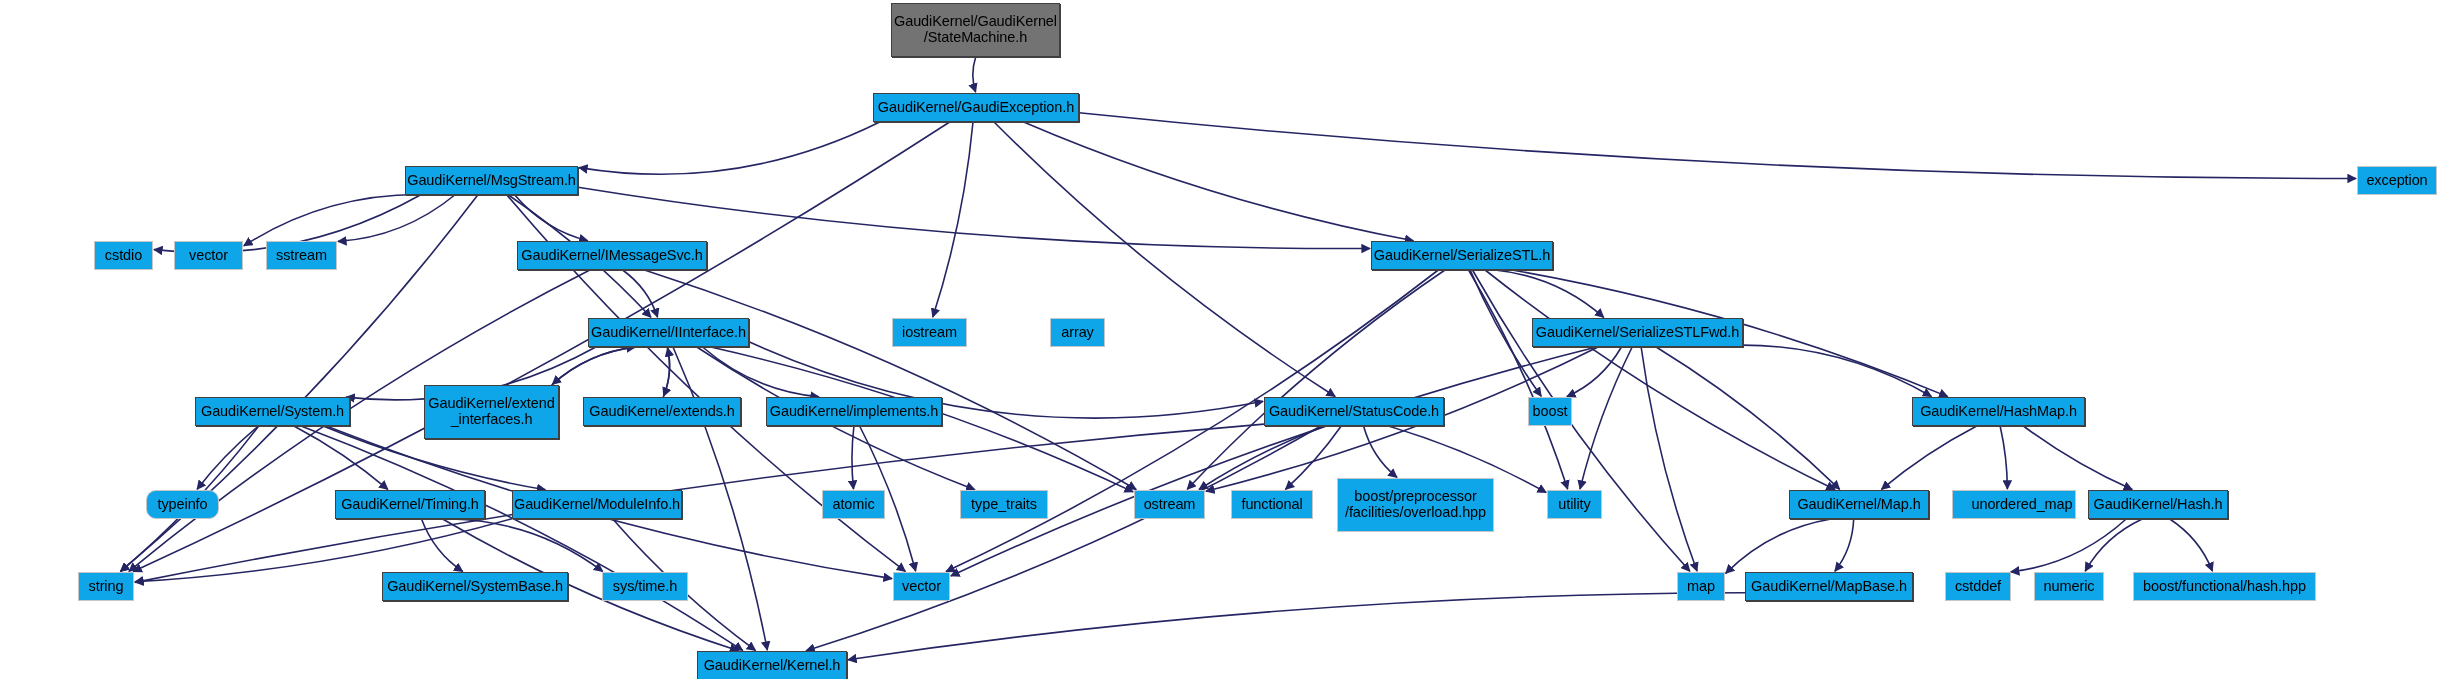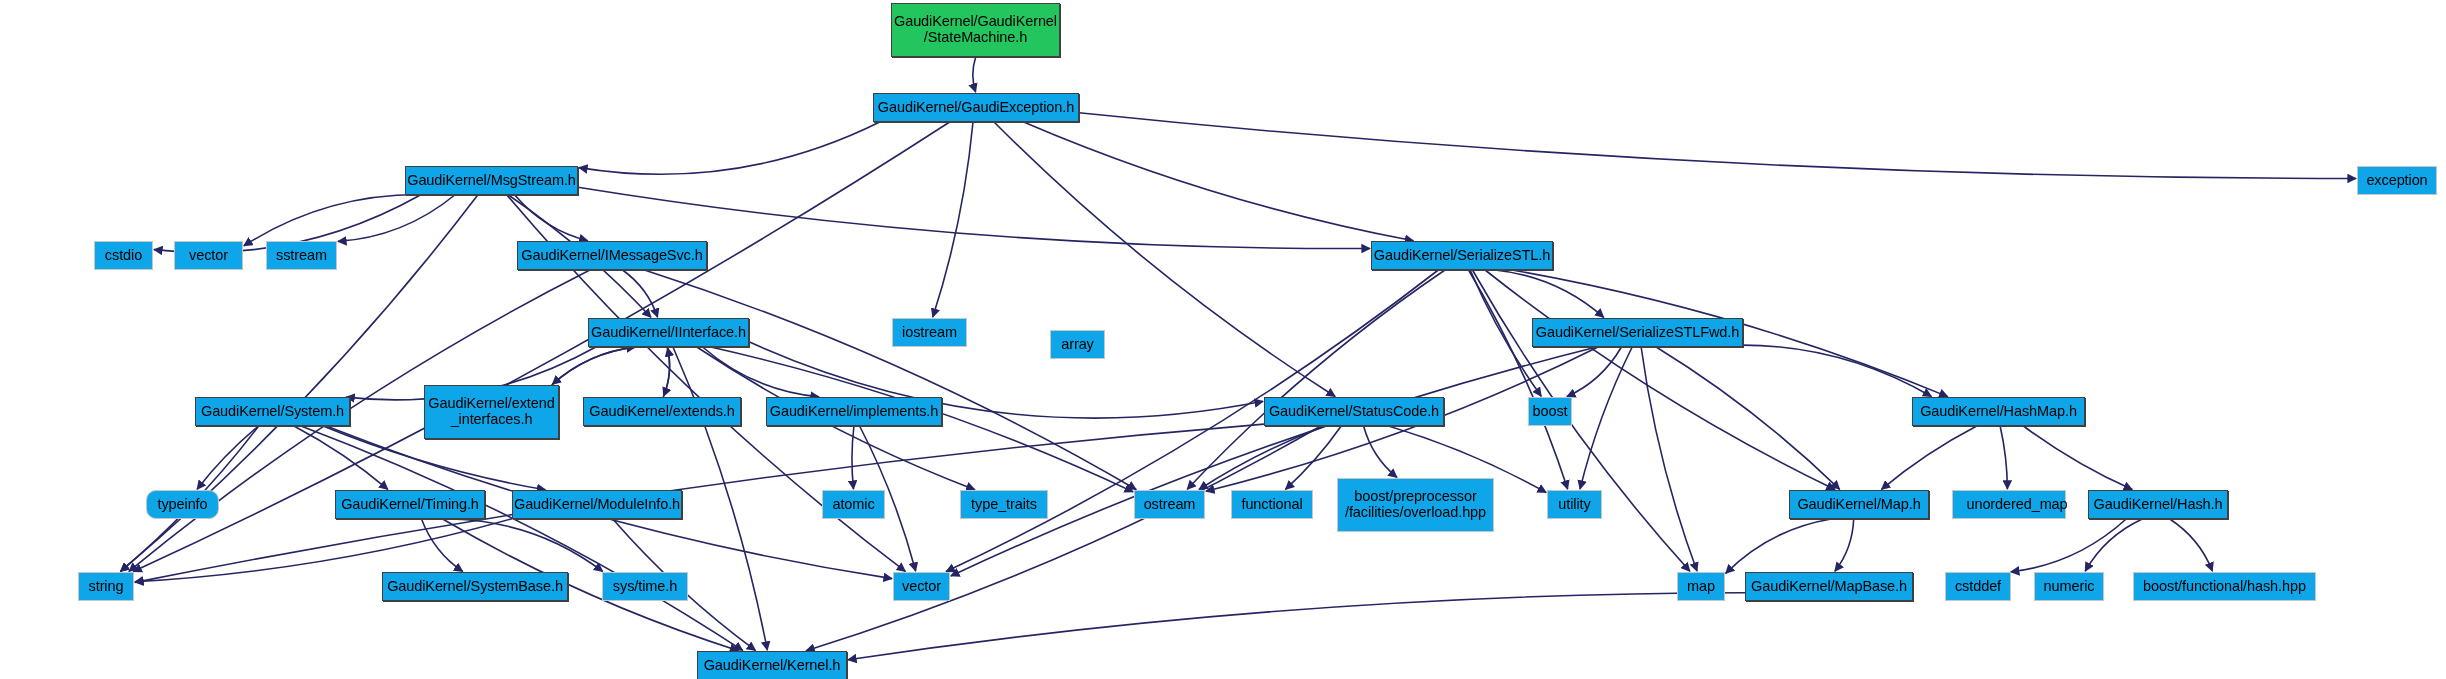--- a/index.html
+++ b/index.html
@@ -40,21 +40,21 @@
     border: 1.6px solid #404040;
     box-shadow: 1px 1px 0 0 #404040;
   }
   
   .node.system {
     border: 1px solid #c6c6c6;
   }
   
   .node.root {
     border: 1.6px solid #404040;
-    background: #22c55e;
+    background: #737373;
     box-shadow: 1px 1px 0 0 #404040;
   }
 </style>
 </head>
 <body>
 
 <div id="canvas">
   <svg id="edges" viewBox="0 0 2446 679">
     <defs>
       <marker id="arrow" viewBox="0 0 10 10" refX="9" refY="5" markerWidth="6" markerHeight="6" orient="auto-start-reverse">
@@ -141,42 +141,42 @@
       <div class="node local" style="left: 873px; top: 93px; width: 206px; height: 29px;">GaudiKernel/GaudiException.h</div>
       <div class="node system" style="left: 2357px; top: 166px; width: 80px; height: 29px;">exception</div>
       <div class="node local" style="left: 405px; top: 166px; width: 173px; height: 29px;">GaudiKernel/MsgStream.h</div>
       <div class="node local" style="left: 1371px; top: 241px; width: 182px; height: 29px;">GaudiKernel/SerializeSTL.h</div>
       <div class="node system" style="left: 94px; top: 241px; width: 59px; height: 29px;">cstdio</div>
       <div class="node system" style="left: 174px; top: 241px; width: 69px; height: 29px;">vector</div>
       <div class="node system" style="left: 266px; top: 241px; width: 71px; height: 29px;">sstream</div>
       <div class="node local" style="left: 517px; top: 241px; width: 190px; height: 29px;">GaudiKernel/IMessageSvc.h</div>
       <div class="node local" style="left: 588px; top: 318px; width: 161px; height: 29px;">GaudiKernel/IInterface.h</div>
       <div class="node system" style="left: 892px; top: 318px; width: 75px; height: 29px;">iostream</div>
-      <div class="node system" style="left: 1050px; top: 318px; width: 55px; height: 29px; margin-top: 12px;">array</div>
+      <div class="node system" style="left: 1050px; top: 318px; width: 55px; height: 29px;">array</div>
       <div class="node local" style="left: 1532px; top: 318px; width: 211px; height: 29px;">GaudiKernel/SerializeSTLFwd.h</div>
       <div class="node local" style="left: 195px; top: 397px; width: 155px; height: 29px;">GaudiKernel/System.h</div>
       <div class="node local" style="left: 424px; top: 385px; width: 135px; height: 54px;">GaudiKernel/extend
 _interfaces.h</div>
       <div class="node local" style="left: 583px; top: 397px; width: 158px; height: 29px;">GaudiKernel/extends.h</div>
       <div class="node local" style="left: 766px; top: 397px; width: 176px; height: 29px;">GaudiKernel/implements.h</div>
       <div class="node local" style="left: 1264px; top: 397px; width: 180px; height: 29px;">GaudiKernel/StatusCode.h</div>
       <div class="node system" style="left: 1528px; top: 397px; width: 44px; height: 29px;">boost</div>
       <div class="node local" style="left: 1912px; top: 397px; width: 173px; height: 29px;">GaudiKernel/HashMap.h</div>
       <div class="node system" style="left: 146px; top: 490px; width: 73px; height: 29px; border-radius: 10px;">typeinfo</div>
       <div class="node local" style="left: 335px; top: 490px; width: 150px; height: 29px;">GaudiKernel/Timing.h</div>
       <div class="node local" style="left: 512px; top: 490px; width: 170px; height: 29px;">GaudiKernel/ModuleInfo.h</div>
       <div class="node system" style="left: 822px; top: 490px; width: 63px; height: 29px;">atomic</div>
       <div class="node system" style="left: 960px; top: 490px; width: 88px; height: 29px;">type_traits</div>
       <div class="node system" style="left: 1134px; top: 490px; width: 71px; height: 29px;">ostream</div>
       <div class="node system" style="left: 1231px; top: 490px; width: 82px; height: 29px;">functional</div>
       <div class="node system" style="left: 1337px; top: 478px; width: 157px; height: 54px;">boost/preprocessor
 /facilities/overload.hpp</div>
       <div class="node system" style="left: 1547px; top: 490px; width: 55px; height: 29px;">utility</div>
       <div class="node local" style="left: 1789px; top: 490px; width: 140px; height: 29px;">GaudiKernel/Map.h</div>
-      <div class="node system" style="left: 1952px; top: 490px; width: 114px; height: 29px; padding-left: 16px;">unordered_map</div>
+      <div class="node system" style="left: 1952px; top: 490px; width: 124px; height: 29px; padding-left: 16px;">unordered_map</div>
       <div class="node local" style="left: 2088px; top: 490px; width: 140px; height: 29px;">GaudiKernel/Hash.h</div>
       <div class="node system" style="left: 78px; top: 572px; width: 56px; height: 29px;">string</div>
       <div class="node local" style="left: 382px; top: 572px; width: 186px; height: 29px;">GaudiKernel/SystemBase.h</div>
       <div class="node system" style="left: 602px; top: 572px; width: 86px; height: 29px;">sys/time.h</div>
       <div class="node system" style="left: 893px; top: 572px; width: 57px; height: 29px;">vector</div>
       <div class="node system" style="left: 1677px; top: 572px; width: 48px; height: 29px;">map</div>
       <div class="node local" style="left: 1745px; top: 572px; width: 168px; height: 29px;">GaudiKernel/MapBase.h</div>
       <div class="node system" style="left: 1945px; top: 572px; width: 66px; height: 29px;">cstddef</div>
       <div class="node system" style="left: 2034px; top: 572px; width: 70px; height: 29px;">numeric</div>
       <div class="node system" style="left: 2133px; top: 572px; width: 183px; height: 29px;">boost/functional/hash.hpp</div>

